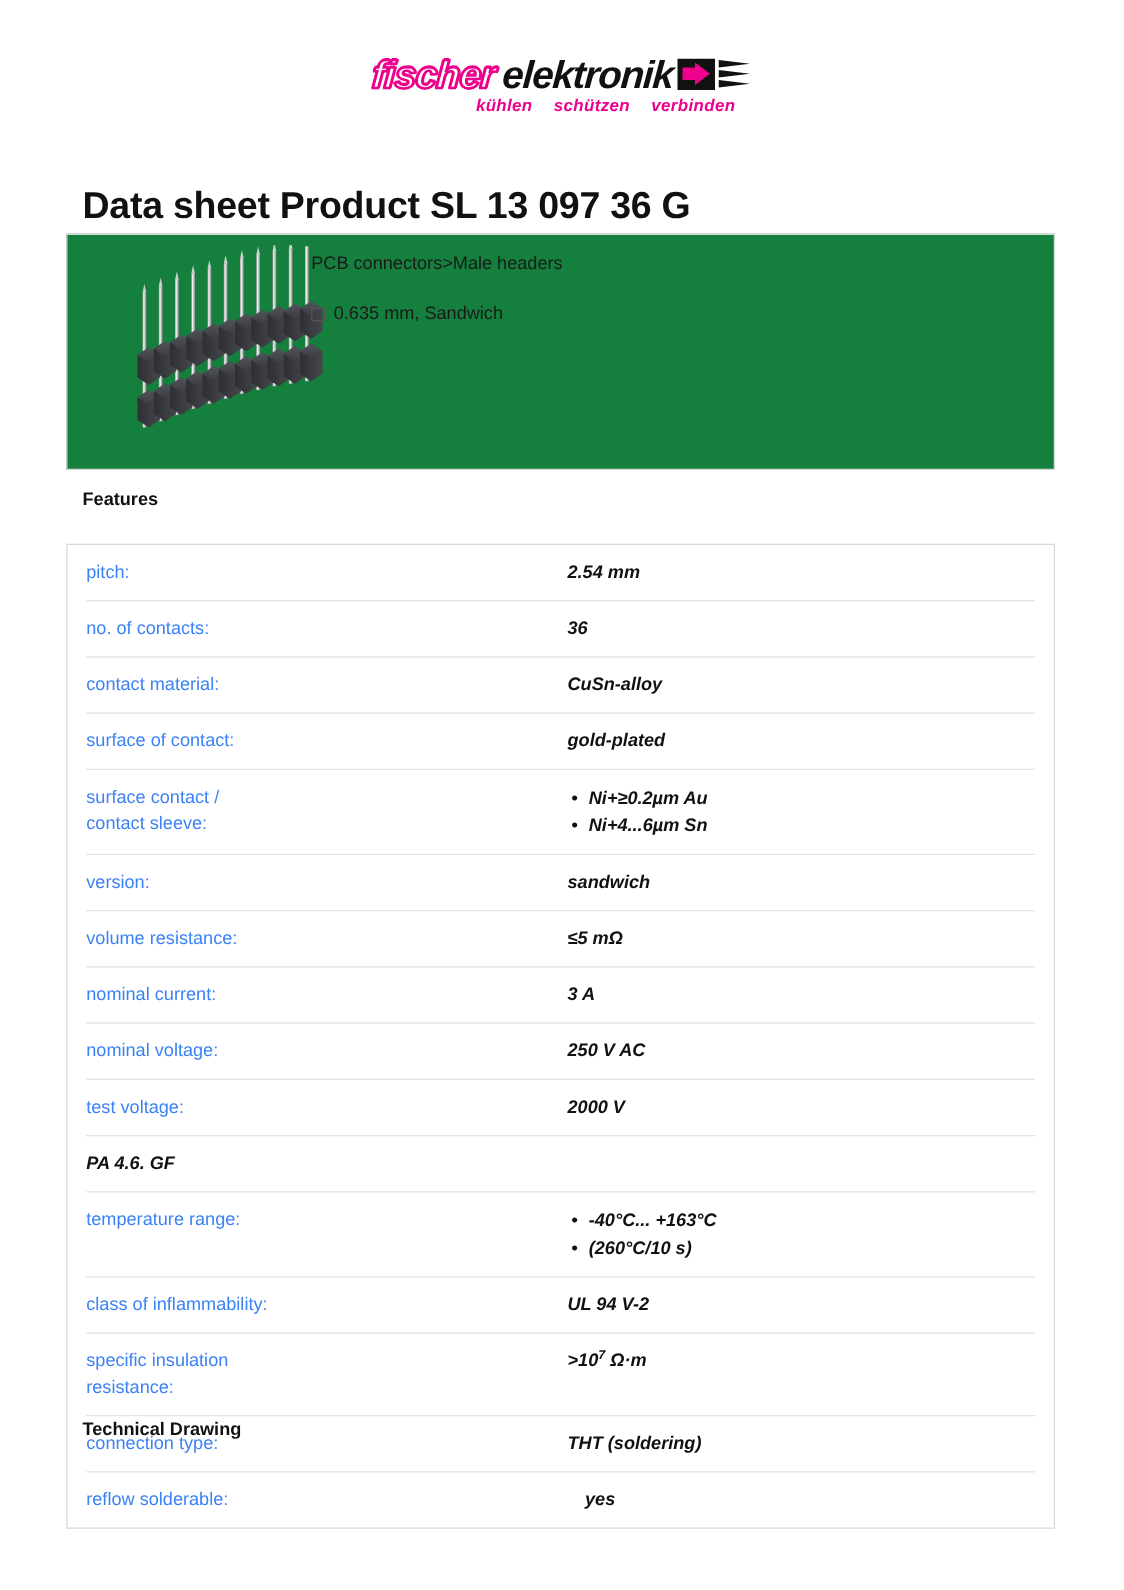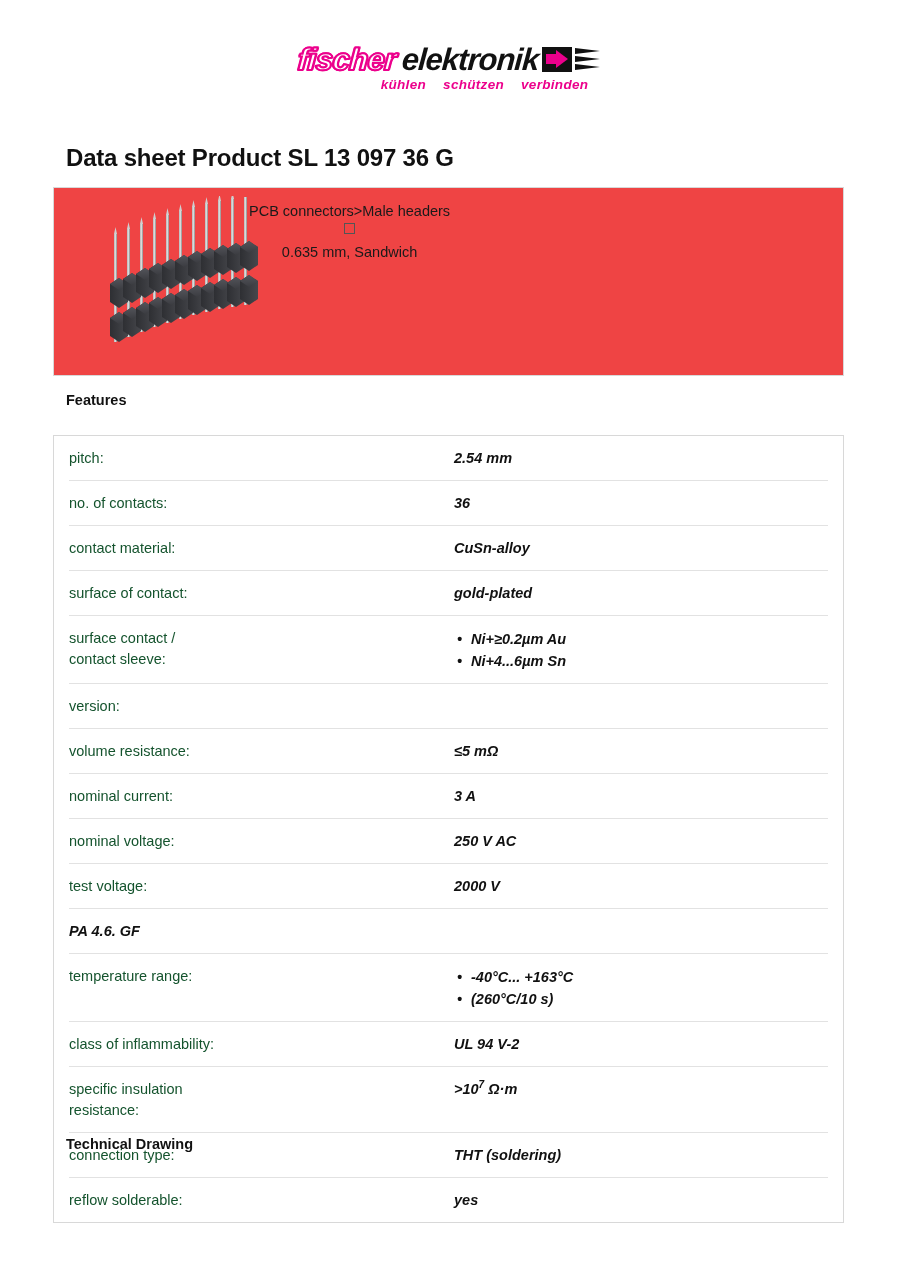--- a/index.html
+++ b/index.html
@@ -114,58 +114,57 @@
     padding-left: 70px;
   }
   .logo-tagline span { margin-right: 13px; }
   .logo-tagline span:last-child { margin-right: 0; }
 
   
   .page-title {
     position: absolute;
     top: 128px;
     left: 66px;
-    font-size: 24px;
+    font-size: 30px;
     font-weight: bold;
     color: #111111;
     letter-spacing: -0.2px;
   }
 
   
   .product-box {
     position: absolute;
     left: 53px;
     top: 187px;
     width: 791px;
     height: 189px;
     border: 1px solid #d8d8d8;
     box-sizing: border-box;
-    background: #ef4444;
+    background: #15803d;
   }
   .product-img {
     position: absolute;
     left: 30px;
     top: 8px;
     width: 190px;
     height: 175px;
   }
   .product-text {
     position: absolute;
     left: 195px;
     top: 12px;
     font-size: 14.5px;
     color: #1a1a1a;
     line-height: 22px;
   }
   .product-sub {
     display: flex;
     align-items: center;
     gap: 7px;
-    margin-top: 1px;
-    flex-direction: column;
+    margin-top: 18px;
   }
   .sq-icon {
     display: inline-block;
     width: 11px;
     height: 11px;
     border: 1.3px solid #555;
     box-sizing: border-box;
   }
 
   
@@ -196,26 +195,26 @@
     box-sizing: border-box;
   }
   .spec-row .inner {
     display: flex;
     width: 100%;
     border-bottom: 1px solid #e2e2e2;
     padding: 12px 0 11px 0;
     box-sizing: border-box;
     align-items: flex-start;
   }
-  .spec-row:last-child .inner { border-bottom: none; }
+  .spec-row:last-child .inner { border-bottom: none; gap: 14px; }
   .spec-label {
     width: 385px;
     flex: 0 0 385px;
     font-size: 14.5px;
-    color: #14532d;
+    color: #3b82f6;
     line-height: 21px;
   }
   .spec-value {
     flex: 1;
     font-size: 14.5px;
     font-weight: bold;
     color: #111111;
     line-height: 21px;
     font-style: italic;
   }
@@ -445,20 +444,21 @@
           <ul>
             <li>Ni+≥0.2µm Au</li>
             <li>Ni+4...6µm Sn</li>
           </ul>
         </div>
       </div>
     </div>
     <div class="spec-row">
       <div class="inner">
         <div class="spec-label">version:</div>
+        <div class="spec-value">sandwich</div>
       </div>
     </div>
     <div class="spec-row">
       <div class="inner">
         <div class="spec-label">volume resistance:</div>
         <div class="spec-value">≤5 mΩ</div>
       </div>
     </div>
     <div class="spec-row">
       <div class="inner">

